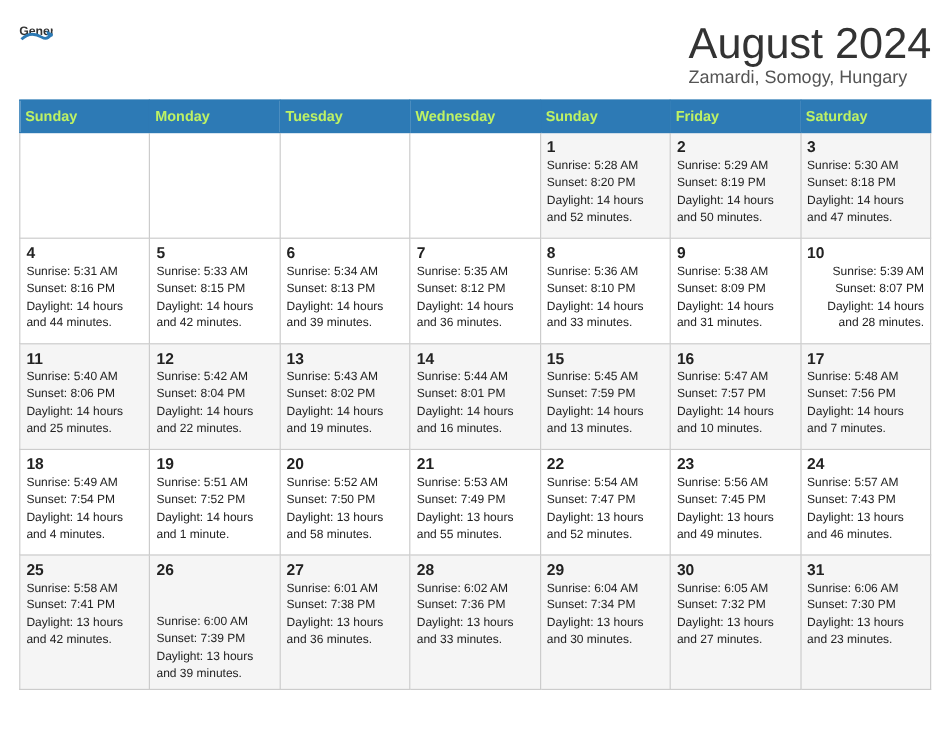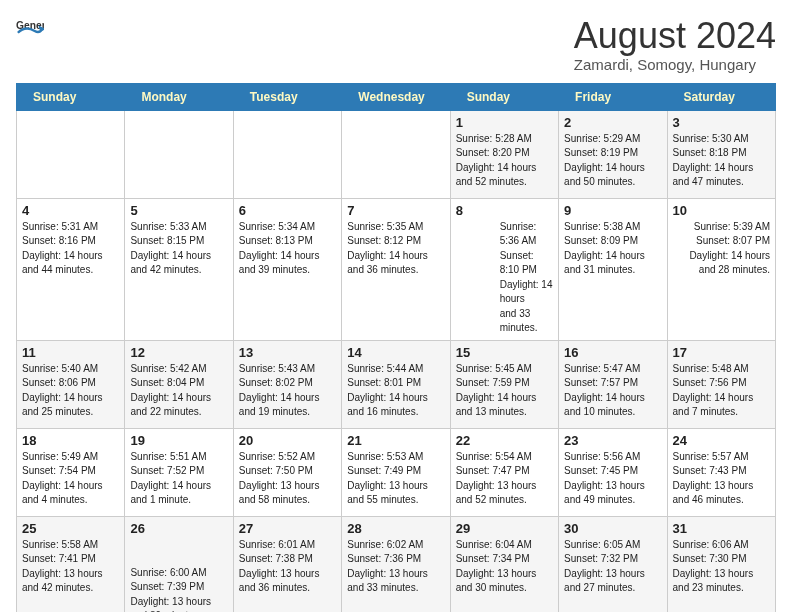--- a/index.html
+++ b/index.html
@@ -48,24 +48,24 @@
       font-size: 15px;
       color: #555;
     }
     table {
       width: 100%;
       border-collapse: collapse;
       table-layout: fixed;
     }
     thead th {
       background-color: #2d7ab5;
-      color: #fef9c3;
+      color: #bef264;
       font-size: 12px;
       font-weight: bold;
-      padding: 6px 16px;
+      padding: 6px 4px;
       text-align: left;
       border: 1px solid #2d7ab5;
     }
     tbody td {
       border: 1px solid #ccc;
       vertical-align: top;
       padding: 4px 5px;
       height: 88px;
       font-size: 10.5px;
       color: #222;
@@ -170,21 +170,21 @@
         </td>
         <td>
           <span class="day-num">7</span>
           <div class="day-info" style="white-space: pre-line;">Sunrise: 5:35 AM
 Sunset: 8:12 PM
 Daylight: 14 hours
 and 36 minutes.</div>
         </td>
         <td>
           <span class="day-num">8</span>
-          <div class="day-info" style="white-space: pre-line; margin-left: 44px;">Sunrise: 5:36 AM
+          <div class="day-info" style="white-space: pre-line;">Sunrise: 5:36 AM
 Sunset: 8:10 PM
 Daylight: 14 hours
 and 33 minutes.</div>
         </td>
         <td>
           <span class="day-num">9</span>
           <div class="day-info" style="white-space: pre-line;">Sunrise: 5:38 AM
 Sunset: 8:09 PM
 Daylight: 14 hours
 and 31 minutes.</div>

